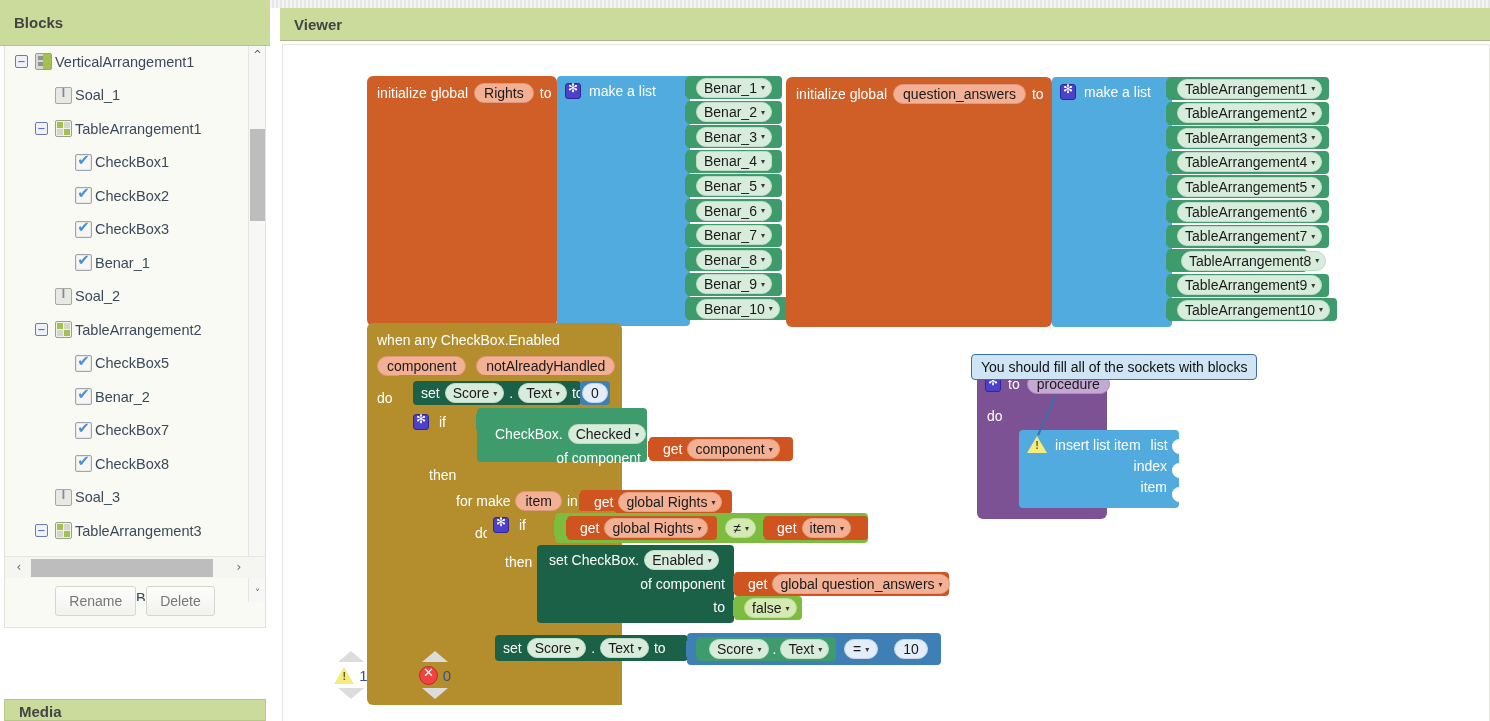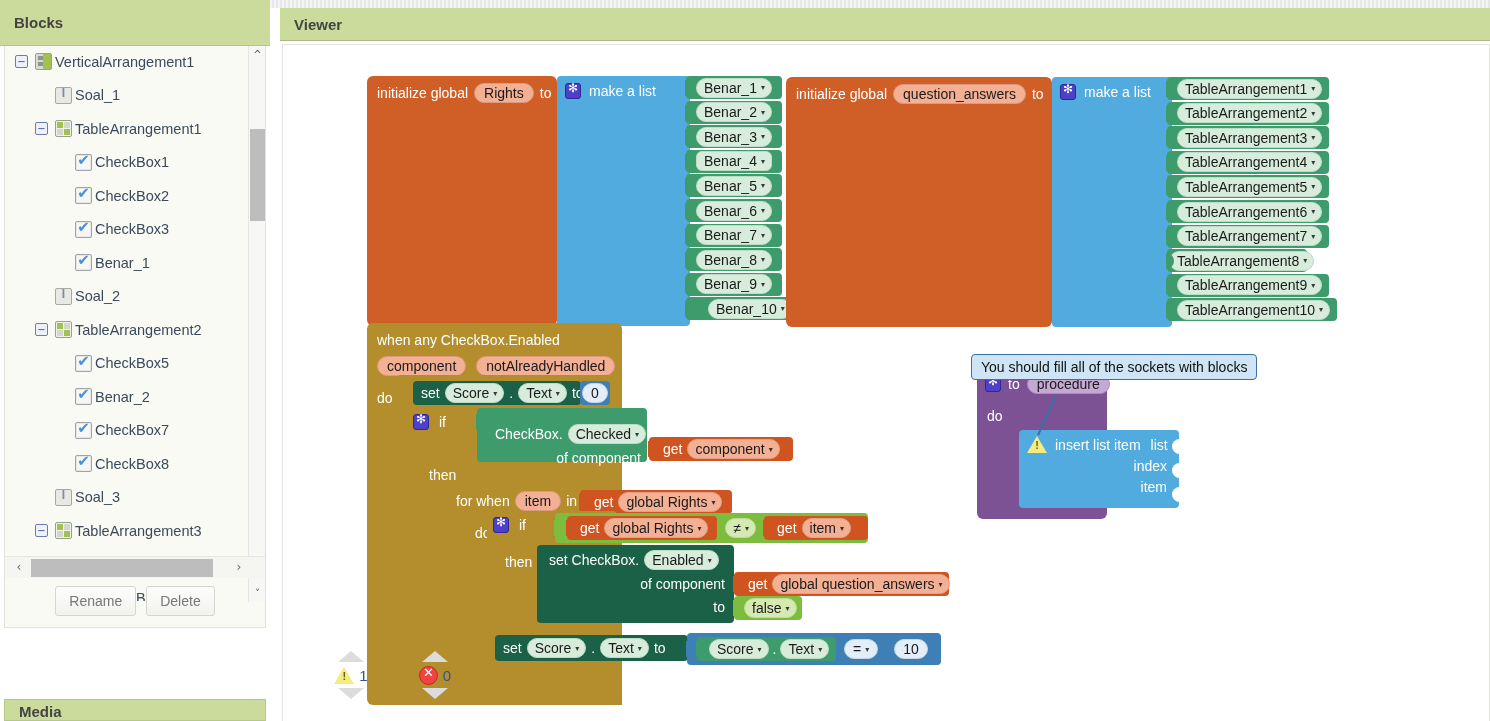--- a/index.html
+++ b/index.html
@@ -441,21 +441,21 @@
         </div>
         <div class="blk" style="left: 403px; top: 227.8px; width: 96px; height: 23px; background: rgb(61, 155, 108); border-radius: 4px; display: flex; align-items: center; padding-left: 8px;">
           <div class="notch" style="left: -1px; top: 4px; background: rgb(61, 155, 108);"></div>
           <span class="field f-mint" style="margin-left: 2px;">
             <span>Benar_9</span>
             <span class="arr">▾</span>
           </span>
         </div>
         <div class="blk" style="left: 403px; top: 252.4px; width: 104px; height: 23px; background: rgb(61, 155, 108); border-radius: 4px; display: flex; align-items: center; padding-left: 8px;">
           <div class="notch" style="left: -1px; top: 4px; background: rgb(61, 155, 108);"></div>
-          <span class="field f-mint" style="margin-left: 14px;">
+          <span class="field f-mint" style="margin-left: 2px;">
             <span>Benar_10</span>
             <span class="arr">▾</span>
           </span>
         </div>
         <div class="blk" style="left: 503px; top: 32px; width: 266px; height: 250px; background: rgb(207, 95, 39); border-radius: 6px;">
           <div style="display: flex; align-items: center; gap: 6px; padding: 7px 0px 0px 10px;">
             <span class="lbl">initialize global</span>
             <span class="pill-plain">question_answers</span>
             <span class="lbl">to</span>
           </div>
@@ -508,21 +508,21 @@
             <span class="arr">▾</span>
           </span>
         </div>
         <div class="blk" style="left: 884px; top: 179.6px; width: 162px; height: 23px; background: rgb(61, 155, 108); border-radius: 4px; display: flex; align-items: center; padding-left: 8px;">
           <div class="notch" style="left: -1px; top: 4px; background: rgb(61, 155, 108);"></div>
           <span class="field f-mint" style="margin-left: 2px;">
             <span>TableArrangement7</span>
             <span class="arr">▾</span>
           </span>
         </div>
-        <div class="blk" style="left: 884px; top: 204.2px; width: 140px; height: 23px; background: rgb(61, 155, 108); border-radius: 4px; display: flex; align-items: center; padding-left: 0; text-align: right;">
+        <div class="blk" style="left: 884px; top: 204.2px; width: 140px; height: 23px; background: rgb(61, 155, 108); border-radius: 4px; display: flex; align-items: center; padding-left: 12px; text-align: right;">
           <div class="notch" style="left: -1px; top: 4px; background: rgb(61, 155, 108);"></div>
           <span class="field f-mint" style="margin-left: 2px;">
             <span>TableArrangement8</span>
             <span class="arr">▾</span>
           </span>
         </div>
         <div class="blk" style="left: 884px; top: 228.8px; width: 162px; height: 23px; background: rgb(61, 155, 108); border-radius: 4px; display: flex; align-items: center; padding-left: 8px;">
           <div class="notch" style="left: -1px; top: 4px; background: rgb(61, 155, 108);"></div>
           <span class="field f-mint" style="margin-left: 2px;">
             <span>TableArrangement9</span>
@@ -584,21 +584,21 @@
         <div class="blk" style="left: 366px; top: 392px; width: 144px; height: 24px; background: rgb(208, 84, 31); border-radius: 4px; display: flex; align-items: center; gap: 5px; padding-left: 14px;">
           <div class="notch" style="left: -1px; top: 4px; background: rgb(208, 84, 31);"></div>
           <span class="lbl">get</span>
           <span class="field f-salmon">
             <span>component</span>
             <span class="arr">▾</span>
           </span>
         </div>
         <div class="blk" style="left: 166px; top: 440px; width: 126px; height: 200px; background: rgb(180, 142, 45); border-radius: 4px;">
           <div style="display: flex; align-items: center; gap: 5px; padding: 6px 0px 0px 7px;">
-            <span class="lbl">for when</span>
+            <span class="lbl">for make</span>
             <span class="pill-plain">item</span>
             <span class="lbl">in list</span>
           </div>
           <div style="padding: 13px 0px 0px 26px;"><span class="lbl">do</span></div>
         </div>
         <div class="blk" style="left: 297px; top: 445px; width: 152px; height: 24px; background: rgb(208, 84, 31); border-radius: 4px; display: flex; align-items: center; gap: 5px; padding-left: 14px;">
           <div class="notch" style="left: -1px; top: 4px; background: rgb(208, 84, 31);"></div>
           <span class="lbl">get</span>
           <span class="field f-salmon">
             <span>global Rights</span>

